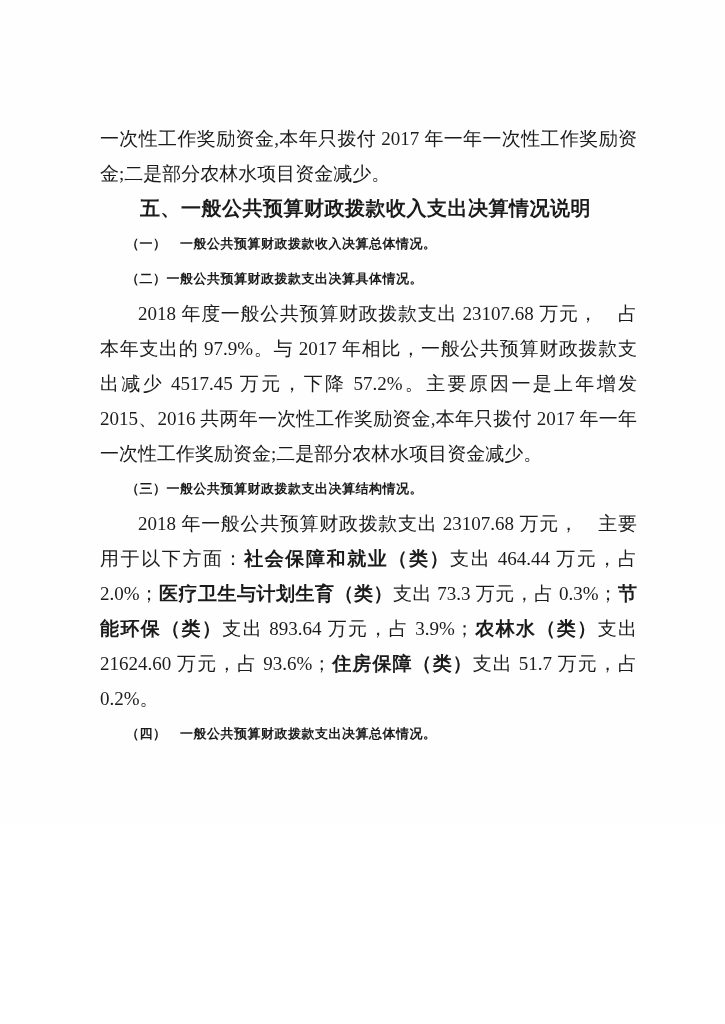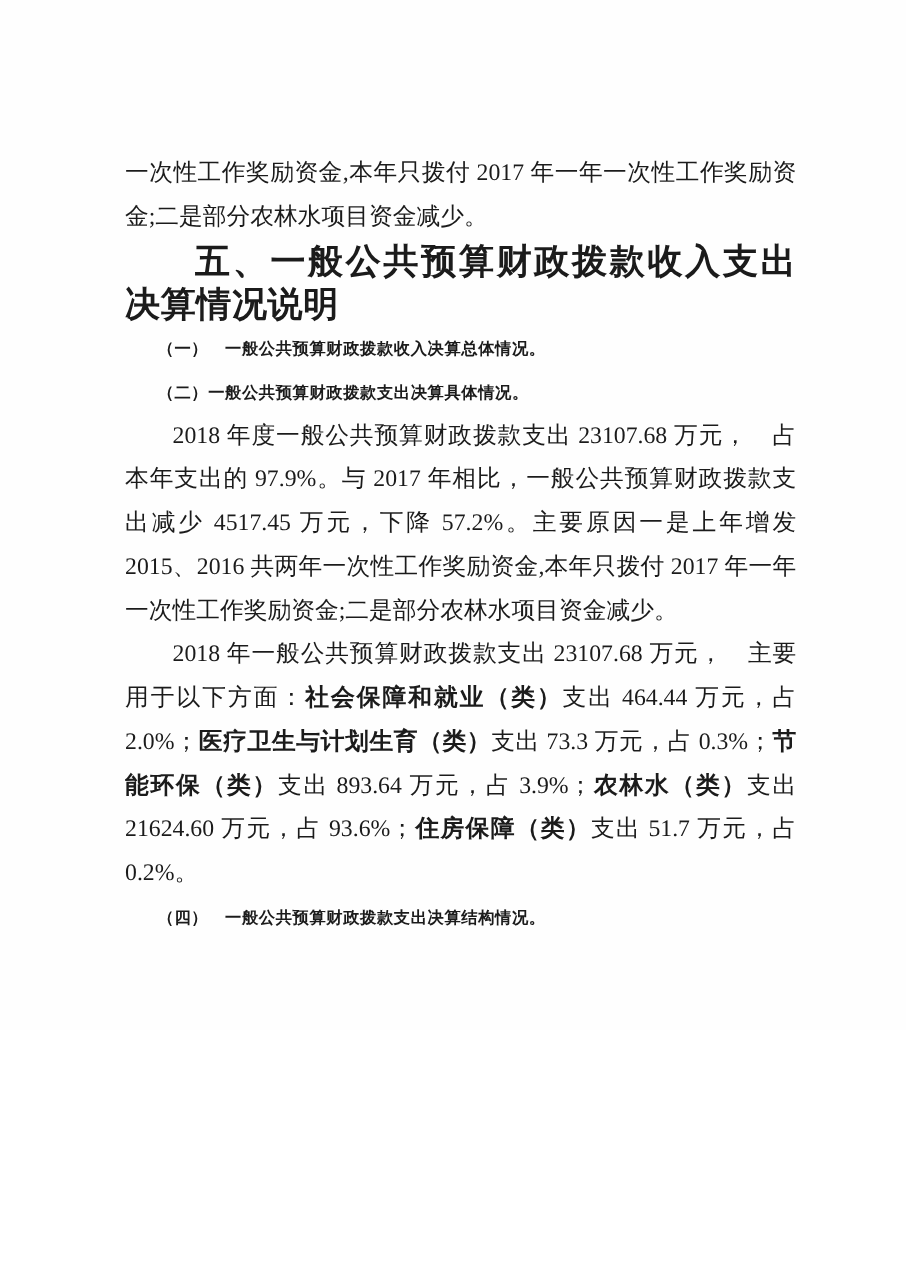--- a/index.html
+++ b/index.html
@@ -28,21 +28,21 @@
   }
   .content p {
     margin: 0;
     padding: 0;
   }
   p.indent {
     text-indent: 2em;
   }
   p.h-main {
     font-weight: bold;
-    font-size: 28px;
+    font-size: 20px;
     font-family: "Liberation Sans", sans-serif;
     letter-spacing: 0.5px;
   }
   p.h-sub {
     font-weight: bold;
     font-size: 13px;
     letter-spacing: 0.5px;
   }
   .b {
     font-weight: bold;
@@ -62,17 +62,18 @@
 </head>
 <body>
 
 <div class="page">
   <div class="content" id="doc-content">
       <p class=""><span>一次性工作奖励资金,本年只拨付 2017 年一年一次性工作奖励资金;二是部分农林水项目资金减少。</span></p>
       <p class="indent h-main"><span class="b">五、一般公共预算财政拨款收入支出决算情况说明</span></p>
       <p class="indent h-sub"><span class="b">（一）　一般公共预算财政拨款收入决算总体情况。</span></p>
       <p class="indent h-sub"><span class="b">（二）一般公共预算财政拨款支出决算具体情况。</span></p>
       <p class="indent"><span>2018 年度一般公共预算财政拨款支出 23107.68 万元，　占本年支出的 97.9%。与 2017 年相比，一般公共预算财政拨款支出减少 4517.45 万元，下降 57.2%。主要原因一是上年增发 2015、2016 共两年一次性工作奖励资金,本年只拨付 2017 年一年一次性工作奖励资金;二是部分农林水项目资金减少。</span></p>
+      <p class="indent h-sub"><span class="b">（三）一般公共预算财政拨款支出决算结构情况。</span></p>
       <p class="indent"><span>2018 年一般公共预算财政拨款支出 23107.68 万元，　主要用于以下方面：</span><span class="b">社会保障和就业（类）</span><span>支出 464.44 万元，占 2.0%；</span><span class="b">医疗卫生与计划生育（类）</span><span>支出 73.3 万元，占 0.3%；</span><span class="b">节能环保（类）</span><span>支出 893.64 万元，占 3.9%；</span><span class="b">农林水（类）</span><span>支出 21624.60 万元，占 93.6%；</span><span class="b">住房保障（类）</span><span>支出 51.7 万元，占 0.2%。</span></p>
-      <p class="indent h-sub"><span class="b">（四）　一般公共预算财政拨款支出决算结构情况。</span></p>
+      <p class="indent h-sub"><span class="b">（四）　一般公共预算财政拨款支出决算总体情况。</span></p>
     </div>
   <div class="footer">-14-</div>
 </div>
 
 </body></html>

